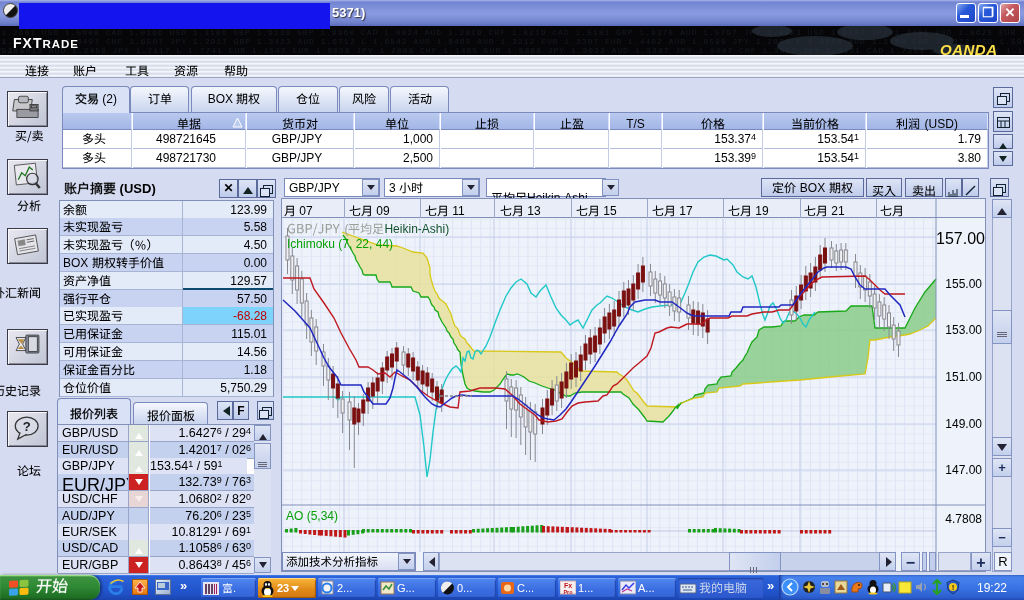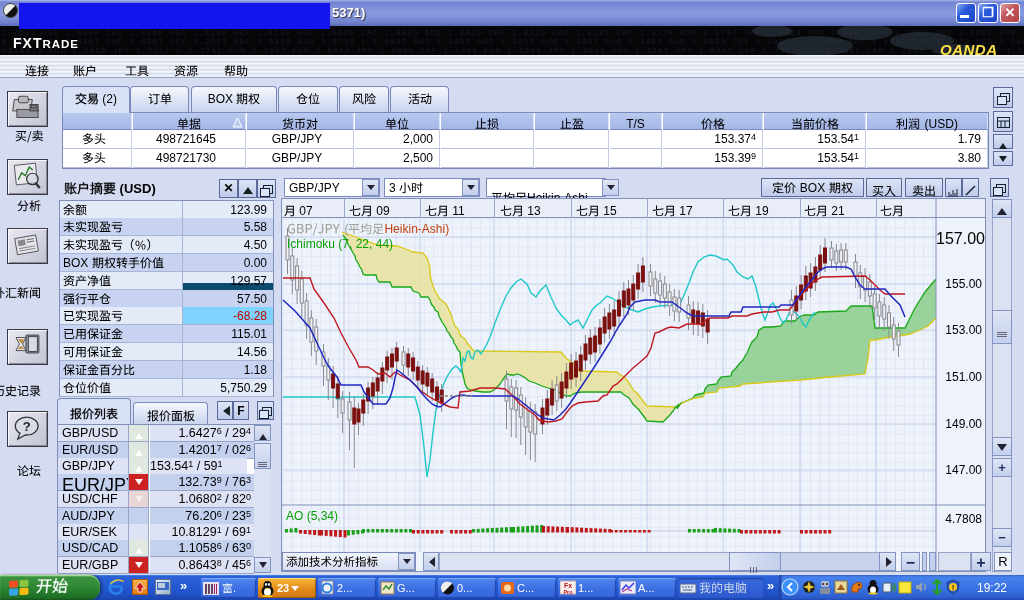--- a/index.html
+++ b/index.html
@@ -322,21 +322,21 @@
     </svg> <span style="font-size:12px">(USD)</span></div>
 <svg class="abs" style="left:232px;top:117px" width="11" height="11">
     <path d="M5.5 1 L10 10 L1 10 Z" fill="#bccbf0" stroke="#fff"></path>
   </svg>
 <div class="abs cell" style="left:63px;top:130px;width:69px;height:19px;font-size:12px;text-align:center;padding:2px 6px 0 0"><svg class="zh" style="" width="24" height="13" viewBox="0 0 24 13" fill="#000">
       <use href="#g591A" transform="translate(0.0 10.3) scale(0.0120 -0.0120)"></use>
       <use href="#g5934" transform="translate(12.0 10.3) scale(0.0120 -0.0120)"></use>
     </svg></div>
 <div class="abs cell" style="left:133px;top:130px;width:113px;height:19px;font-size:12px;text-align:center;padding:2px 6px 0 0">498721645</div>
 <div class="abs cell" style="left:247px;top:130px;width:107px;height:19px;font-size:12px;text-align:center;padding:2px 6px 0 0">GBP/JPY</div>
-<div class="abs cell" style="left:355px;top:130px;width:85px;height:19px;font-size:12px;text-align:right;padding:2px 6px 0 0">2,000</div>
+<div class="abs cell" style="left:355px;top:130px;width:85px;height:19px;font-size:12px;text-align:right;padding:2px 6px 0 0">1,000</div>
 <div class="abs cell" style="left:441px;top:130px;width:93px;height:19px;font-size:12px;text-align:right;padding:2px 6px 0 0"></div>
 <div class="abs cell" style="left:535px;top:130px;width:74px;height:19px;font-size:12px;text-align:right;padding:2px 6px 0 0"></div>
 <div class="abs cell" style="left:610px;top:130px;width:52px;height:19px;font-size:12px;text-align:right;padding:2px 6px 0 0"></div>
 <div class="abs cell" style="left:663px;top:130px;width:100px;height:19px;font-size:12px;text-align:right;padding:2px 6px 0 0">153.37<span style="font-size:9px;position:relative;top:-3px">4</span></div>
 <div class="abs cell" style="left:764px;top:130px;width:102px;height:19px;font-size:12px;text-align:right;padding:2px 6px 0 0">153.54<span style="font-size:9px;position:relative;top:-3px">1</span></div>
 <div class="abs cell" style="left:867px;top:130px;width:121px;height:19px;font-size:12px;text-align:right;padding:2px 6px 0 0">1.79</div>
 <div class="abs cell" style="left:63px;top:149px;width:69px;height:19px;font-size:12px;text-align:center;padding:2px 6px 0 0"><svg class="zh" style="" width="24" height="13" viewBox="0 0 24 13" fill="#000">
       <use href="#g591A" transform="translate(0.0 10.3) scale(0.0120 -0.0120)"></use>
       <use href="#g5934" transform="translate(12.0 10.3) scale(0.0120 -0.0120)"></use>
     </svg></div>
@@ -406,21 +406,21 @@
       <use href="#g4EF7" transform="translate(48.0 10.3) scale(0.0120 -0.0120)"></use>
       <use href="#g503C" transform="translate(60.0 10.3) scale(0.0120 -0.0120)"></use>
     </svg></div>
 <div class="abs" style="left:183px;top:254px;width:90px;height:17.8px;background:#c7d3f0;border-bottom:1px solid #a8b4d4;text-align:right;font-size:12px;padding:2px 6px 0 0;color:#000">0.00</div>
 <div class="abs" style="left:60px;top:272px;width:123px;height:17.8px;background:#e3eaf8;border-bottom:1px solid #a8b4d4;border-right:1px solid #a8b4d4;padding:2px 0 0 3px;font-size:12px;overflow:hidden"><svg class="zh" style="" width="48" height="13" viewBox="0 0 48 13" fill="#000">
       <use href="#g8D44" transform="translate(0.0 10.3) scale(0.0120 -0.0120)"></use>
       <use href="#g4EA7" transform="translate(12.0 10.3) scale(0.0120 -0.0120)"></use>
       <use href="#g51C0" transform="translate(24.0 10.3) scale(0.0120 -0.0120)"></use>
       <use href="#g503C" transform="translate(36.0 10.3) scale(0.0120 -0.0120)"></use>
     </svg></div>
-<div class="abs" style="left:183px;top:272px;width:90px;height:17.8px;background:#e3eaf8;border-bottom:7px solid #0c4a6e;text-align:right;font-size:12px;padding:2px 6px 0 0;color:#000">129.57</div>
+<div class="abs" style="left:183px;top:272px;width:90px;height:17.8px;background:#e3eaf8;border-bottom:2px solid #0c4a6e;text-align:right;font-size:12px;padding:2px 6px 0 0;color:#000">129.57</div>
 <div class="abs" style="left:60px;top:290px;width:123px;height:17.8px;background:#c7d3f0;border-bottom:1px solid #a8b4d4;border-right:1px solid #a8b4d4;padding:2px 0 0 3px;font-size:12px;overflow:hidden"><svg class="zh" style="" width="48" height="13" viewBox="0 0 48 13" fill="#000">
       <use href="#g5F3A" transform="translate(0.0 10.3) scale(0.0120 -0.0120)"></use>
       <use href="#g884C" transform="translate(12.0 10.3) scale(0.0120 -0.0120)"></use>
       <use href="#g5E73" transform="translate(24.0 10.3) scale(0.0120 -0.0120)"></use>
       <use href="#g4ED3" transform="translate(36.0 10.3) scale(0.0120 -0.0120)"></use>
     </svg></div>
 <div class="abs" style="left:183px;top:290px;width:90px;height:17.8px;background:#c7d3f0;border-bottom:1px solid #a8b4d4;text-align:right;font-size:12px;padding:2px 6px 0 0;color:#000">57.50</div>
 <div class="abs" style="left:60px;top:307px;width:123px;height:17.8px;background:#e3eaf8;border-bottom:1px solid #a8b4d4;border-right:1px solid #a8b4d4;padding:2px 0 0 3px;font-size:12px;overflow:hidden"><svg class="zh" style="" width="60" height="13" viewBox="0 0 60 13" fill="#000">
       <use href="#g5DF2" transform="translate(0.0 10.3) scale(0.0120 -0.0120)"></use>
       <use href="#g5B9E" transform="translate(12.0 10.3) scale(0.0120 -0.0120)"></use>
@@ -1052,21 +1052,21 @@
       <use href="#g42" transform="translate(8.9 11.2) scale(0.0130 -0.0130)"></use>
       <use href="#g50" transform="translate(17.4 11.2) scale(0.0130 -0.0130)"></use>
       <use href="#g2F" transform="translate(25.6 11.2) scale(0.0130 -0.0130)"></use>
       <use href="#g4A" transform="translate(30.6 11.2) scale(0.0130 -0.0130)"></use>
       <use href="#g50" transform="translate(37.5 11.2) scale(0.0130 -0.0130)"></use>
       <use href="#g59" transform="translate(45.7 11.2) scale(0.0130 -0.0130)"></use>
     </svg> <span style="font-size:12px;color:#9aa29a">(</span><svg class="zh" style="" width="36" height="13" viewBox="0 0 36 13" fill="#9aa29a">
       <use href="#g5E73" transform="translate(0.0 10.3) scale(0.0120 -0.0120)"></use>
       <use href="#g5747" transform="translate(12.0 10.3) scale(0.0120 -0.0120)"></use>
       <use href="#g8DB3" transform="translate(24.0 10.3) scale(0.0120 -0.0120)"></use>
-    </svg><span style="font-size:12px;color:#c2410c">Heikin-Ashi)</span></div>
+    </svg><span style="font-size:12px;color:#14532d">Heikin-Ashi)</span></div>
 <div class="abs" style="left:287px;top:237px;font-size:12px;color:#08a008">Ichimoku (7, 22, 44)</div>
 <div class="abs" style="left:286px;top:509px;font-size:12px;color:#08a008">AO (5,34)</div>
 <div class="abs" style="left:992px;top:199px;width:20px;height:373px;background:#dce2f2;border:1px solid #98a4c8"></div>
 <div class="abs sbh" style="left:992px;top:199px;width:20px;height:19px"><span class="arr" style="border:5px solid transparent;border-bottom:7px solid #223;margin-top:3px"></span></div>
 <div class="abs sbh" style="left:992px;top:310px;width:20px;height:34px;padding-top:13px"><svg width="10" height="6">
       <g stroke="#667">
         <line x1="0" y1="0.5" x2="10" y2="0.5"></line>
         <line x1="0" y1="2.5" x2="10" y2="2.5"></line>
         <line x1="0" y1="4.5" x2="10" y2="4.5"></line>
       </g>

